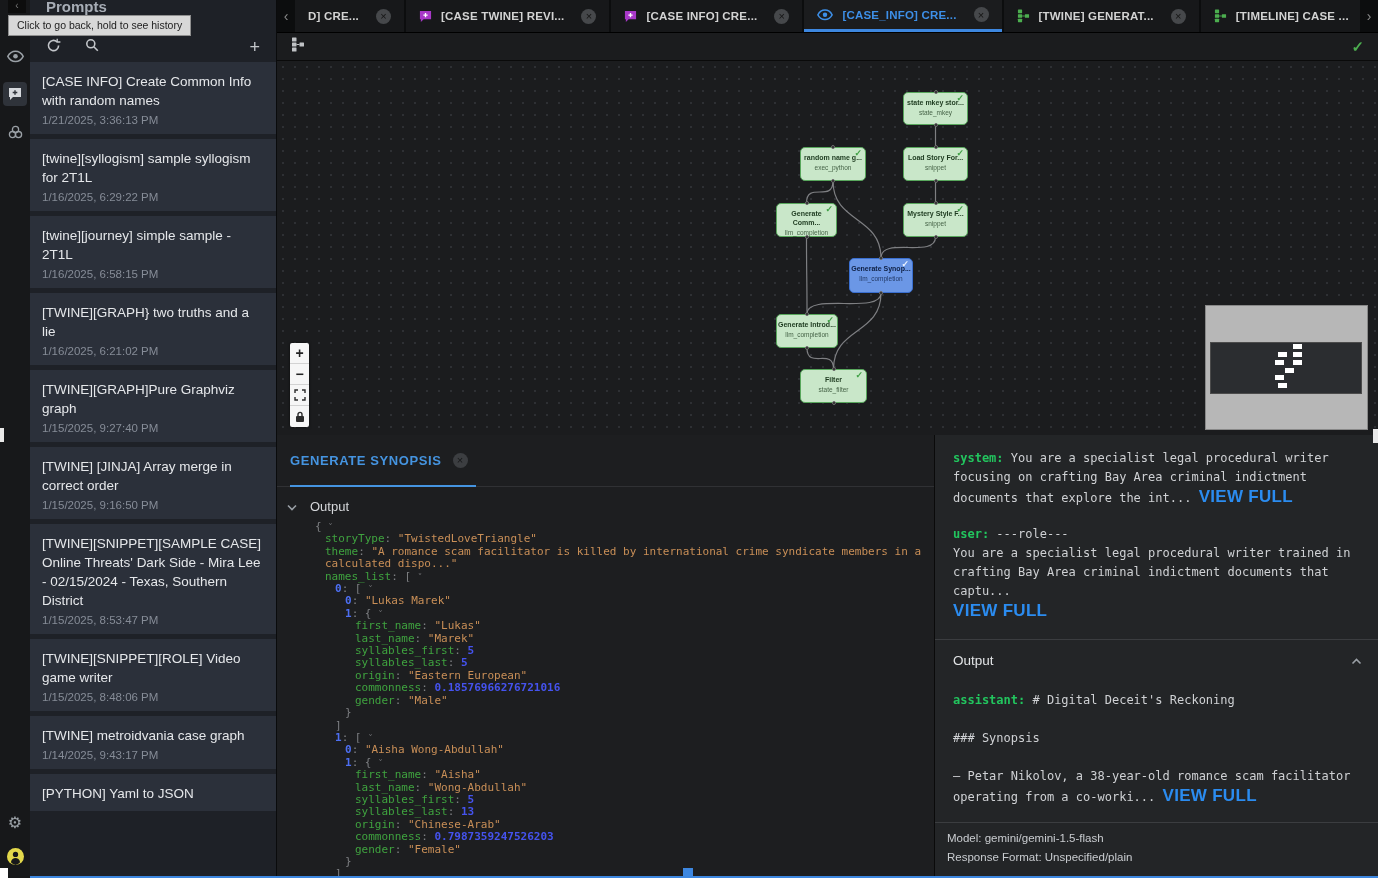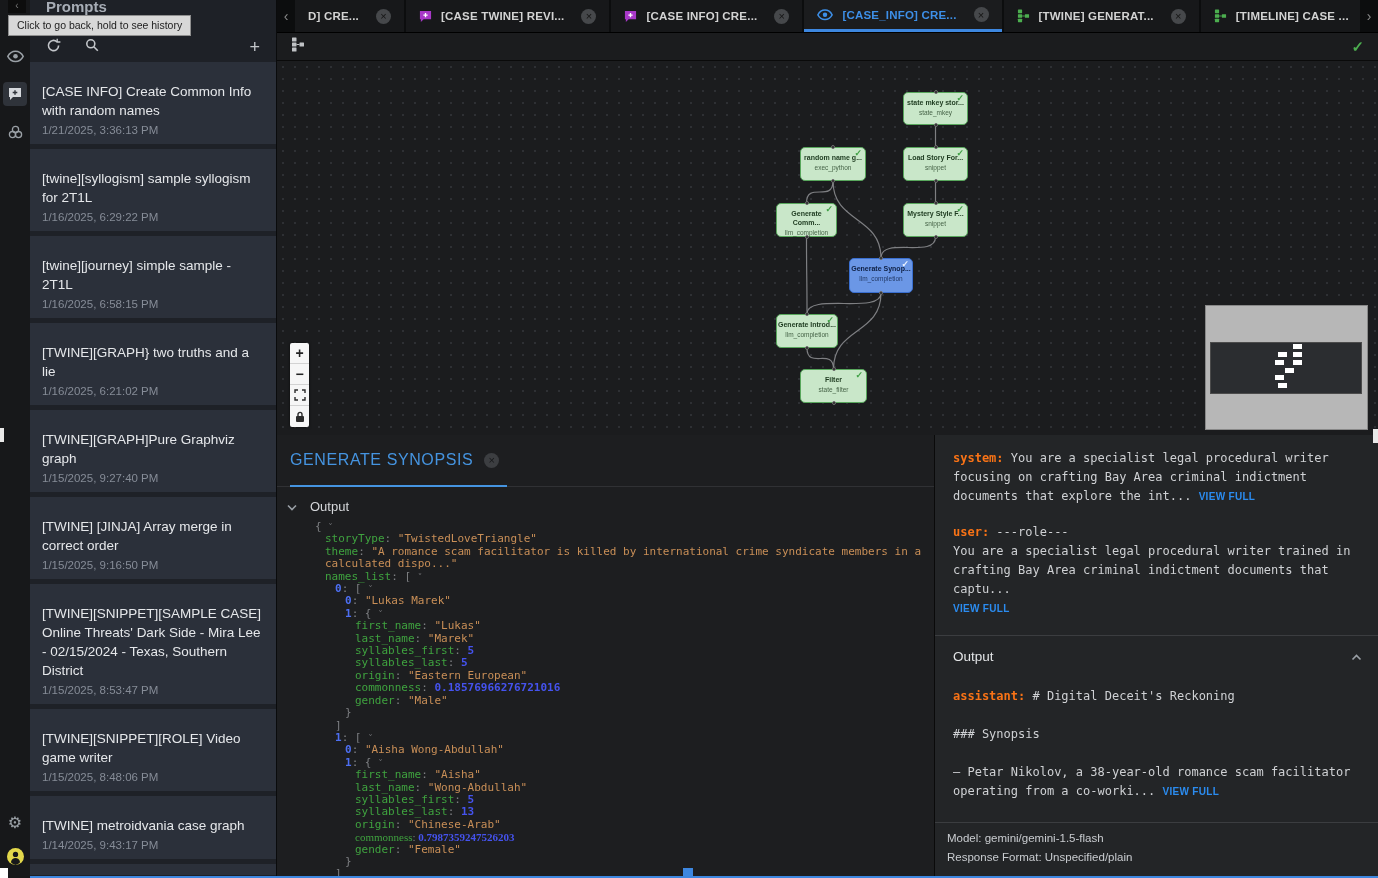--- a/index.html
+++ b/index.html
@@ -13,21 +13,21 @@
   .rail-icon{width:24px;height:24px;margin-top:14px;display:flex;align-items:center;justify-content:center;color:#9aa0a6}
   .rail-icon.active{background:#2f333a;border-radius:4px;color:#d6d9dd}
   .rail-icon.gear{font-size:16px}
   
   
   .prompts{position:absolute;left:30px;top:0;width:247px;height:100%;background:#1e2127;border-right:1px solid #0a0b0c;z-index:5}
   .prompts-title{position:absolute;top:-2px;left:16px;font-size:15px;font-weight:700;color:#a7adb6}
   .p-toolbar{position:absolute;top:34px;left:0;right:0;height:26px;display:flex;align-items:center;padding:0 16px;gap:24px;color:#c3c6ca}
   .p-plus{margin-left:auto;font-size:18px;line-height:18px;color:#c3c6ca;cursor:default}
   .p-list{position:absolute;top:62px;bottom:3px;left:0;right:0;overflow:hidden}
-  .p-item{background:#2b303a;margin-bottom:5px;padding:20px 12px 8px;cursor:default}
+  .p-item{background:#2b303a;margin-bottom:5px;padding:10px 12px 8px;cursor:default}
   .p-title{color:#e5e7ea;font-size:13.5px;line-height:19px}
   .p-ts{color:#868c97;font-size:11.5px;margin-top:4px}
 
   
   .back-chip{position:absolute;left:8px;top:0;width:18px;height:13px;background:#0d0d0d;color:#777;font-size:10px;text-align:center;line-height:12px;z-index:39}
   .tooltip{position:absolute;left:8px;top:15px;background:#d8d8d8;border:1px solid #8f8f8f;color:#1d1d1d;font-size:10.5px;padding:3px 8px 4px;z-index:40;white-space:nowrap}
   .art-left-bracket{position:absolute;left:0;top:428px;width:4px;height:14px;background:#e9e9e9;z-index:30}
   .art-corner{position:absolute;left:0;bottom:0;width:8px;height:10px;background:#fff;z-index:30}
   .art-right-handle{position:absolute;right:0;top:429px;width:5px;height:14px;background:#e9e9e9;z-index:30}
   .bottom-strip{position:absolute;left:30px;right:0;bottom:0;height:2px;background:#3d87e0;z-index:35}
@@ -68,38 +68,38 @@
 
   .minimap{position:absolute;right:10px;bottom:5px;width:163px;height:125px;background:#b7b7b7;border:1px solid #888;z-index:4}
   .mini-view{position:absolute;left:4px;top:36px;width:152px;height:52px;background:#2b2d30;border:1px solid #4b4b4b}
   .mini-node{position:absolute;width:9px;height:5px;background:#fff}
 
   
   .bottom{position:absolute;top:435px;left:0;right:0;bottom:0;display:flex}
   .bl{width:658px;background:#1d1e20;position:relative;border-right:1px solid #0a0a0a}
   .bl-tabs{position:absolute;top:0;left:0;right:0;height:52px;border-bottom:1px solid #303134}
   .bl-tab{position:absolute;left:13px;top:0;height:52px;display:flex;align-items:center;border-bottom:2px solid #4594e0;padding-right:8px;cursor:default}
-  .bl-tab span.lbl{color:#4594e0;font-size:16px;font-weight:400;letter-spacing:.6px}
+  .bl-tab span.lbl{color:#4594e0;font-size:13px;font-weight:700;letter-spacing:.6px}
   .bl-tab .close-x{background:#3c3e41;color:#17181a;margin-left:11px}
   .bl-outrow{position:absolute;top:64px;left:10px;display:flex;align-items:center;gap:13px;color:#d5d7da;font-size:13px}
   .chev{color:#9aa0a6}
   .json{position:absolute;top:86px;left:0;right:0;bottom:0;font-family:"DejaVu Sans Mono",monospace;font-size:11px;line-height:12.4px;overflow:hidden}
   .jline{white-space:pre}
   .t-p{color:#7d7f82}
   .t-k{color:#3fa33f}
   .t-s{color:#c98f57}
   .t-n{color:#4553ef;font-weight:700}
   .t-x{color:#4d6ff2;font-weight:700}
   .t-c{color:#6d6f72;font-family:"DejaVu Sans",sans-serif;font-size:9px}
 
   .br{flex:1;background:#232527;position:relative;font-family:"DejaVu Sans Mono",monospace;color:#cfd1d4}
   .br-scroll{position:absolute;top:0;left:0;right:0;bottom:50px;padding:14px 16px 0 18px;overflow:hidden}
   .msg{font-size:12px;line-height:19px;margin-bottom:17px;white-space:pre-wrap}
-  .msg b{color:#f97316}
-  .vf{color:#2b8cf0;font-family:"Liberation Sans",sans-serif;font-size:10px;font-weight:700;letter-spacing:.3px;cursor:default}
+  .msg b{color:#22c55e}
+  .vf{color:#2b8cf0;font-family:"Liberation Sans",sans-serif;font-size:17px;font-weight:700;letter-spacing:.3px;cursor:default}
   .br-divider{border-top:1px solid #3b3d40;margin:14px -16px 0 -18px}
   .br-outhead{display:flex;align-items:center;margin-top:13px;color:#e2e4e6;font-size:13.5px;font-family:"Liberation Sans",sans-serif}
   .br-outhead .chev{margin-left:auto}
   .assist{margin-top:23px}
   .br-footer{position:absolute;left:0;right:0;bottom:2px;border-top:1px solid #3b3d40;background:#232527;padding:6px 12px 9px;font-family:"Liberation Sans",sans-serif;font-size:11.5px;color:#c9ccd0;line-height:1.65}
 </style>
 </head>
 <body>
 
 <div id="app">
@@ -423,21 +423,21 @@
             <div class="jline" style="padding-left: 68px;"><span class="t-p">}</span></div>
             <div class="jline" style="padding-left: 58px;"><span class="t-p">]</span></div>
             <div class="jline" style="padding-left: 58px;"><span class="t-x">1</span><span class="t-p">: [ </span><span class="t-c">˅</span></div>
             <div class="jline" style="padding-left: 68px;"><span class="t-x">0</span><span class="t-p">: </span><span class="t-s">"Aisha Wong-Abdullah"</span></div>
             <div class="jline" style="padding-left: 68px;"><span class="t-x">1</span><span class="t-p">: { </span><span class="t-c">˅</span></div>
             <div class="jline" style="padding-left: 78px;"><span class="t-k">first_name</span><span class="t-p">: </span><span class="t-s">"Aisha"</span></div>
             <div class="jline" style="padding-left: 78px;"><span class="t-k">last_name</span><span class="t-p">: </span><span class="t-s">"Wong-Abdullah"</span></div>
             <div class="jline" style="padding-left: 78px;"><span class="t-k">syllables_first</span><span class="t-p">: </span><span class="t-n">5</span></div>
             <div class="jline" style="padding-left: 78px;"><span class="t-k">syllables_last</span><span class="t-p">: </span><span class="t-n">13</span></div>
             <div class="jline" style="padding-left: 78px;"><span class="t-k">origin</span><span class="t-p">: </span><span class="t-s">"Chinese-Arab"</span></div>
-            <div class="jline" style="padding-left: 78px; font-family: Liberation Serif, serif;"><span class="t-k">commonness</span><span class="t-p">: </span><span class="t-n">0.7987359247526203</span></div>
+            <div class="jline" style="padding-left: 78px;"><span class="t-k">commonness</span><span class="t-p">: </span><span class="t-n">0.7987359247526203</span></div>
             <div class="jline" style="padding-left: 78px;"><span class="t-k">gender</span><span class="t-p">: </span><span class="t-s">"Female"</span></div>
             <div class="jline" style="padding-left: 68px;"><span class="t-p">}</span></div>
             <div class="jline" style="padding-left: 58px;"><span class="t-p">]</span></div>
           </div>
       </div>
 
       <div class="br">
         <div class="br-scroll">
           <div id="messages">
               <div class="msg"><b>system:</b><span> You are a specialist legal procedural writer focusing on crafting Bay Area criminal indictment documents that explore the int... </span><span class="vf">VIEW FULL</span></div>

